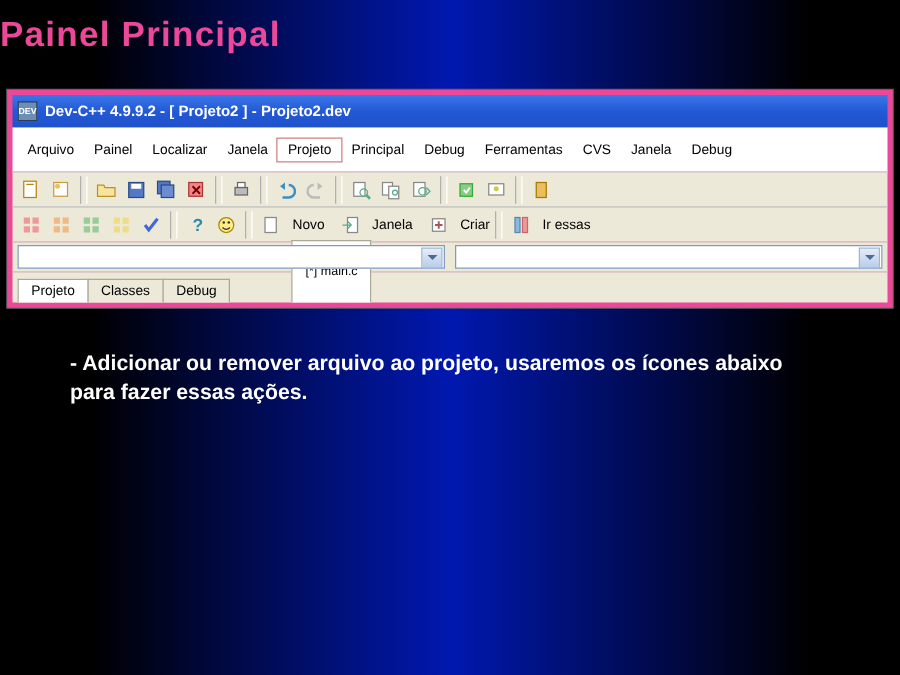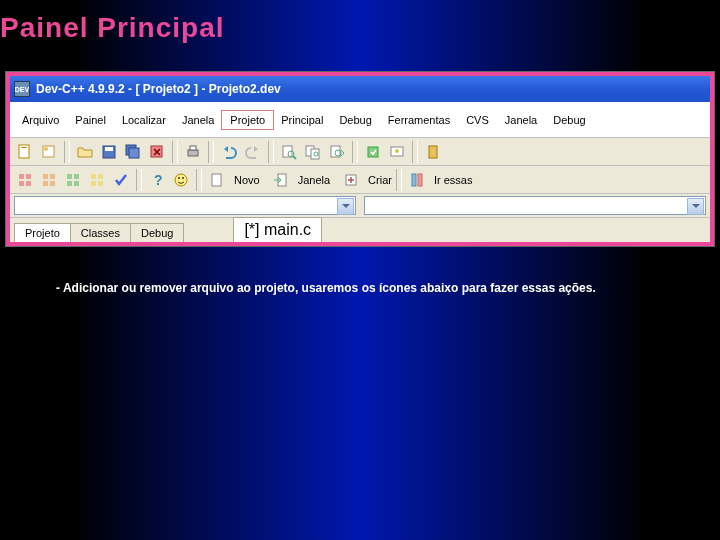--- a/index.html
+++ b/index.html
@@ -19,22 +19,22 @@
   .toolbar2{height:28px;background:#ece9d8;border-bottom:1px solid #c0c0c0;display:flex;align-items:center;padding:0 4px;gap:2px}
   .tb-label{font-size:11px;font-family:Tahoma,Arial,sans-serif;margin-left:4px}
   .combo-row{height:24px;background:#ece9d8;display:flex;align-items:center;border-bottom:1px solid #c0c0c0;padding:2px 4px;gap:8px}
   .combo{flex:1;height:19px;background:#fff;border:1px solid #7f9db9;position:relative}
   .combo::after{content:"";position:absolute;right:1px;top:1px;width:15px;height:15px;background:linear-gradient(180deg,#e6ecf7,#b8cdea);border:1px solid #9cb5d8}
   .combo::before{content:"";position:absolute;right:5px;top:7px;border-left:4px solid transparent;border-right:4px solid transparent;border-top:4px solid #4a6a99;z-index:2}
   .tab-row{height:24px;background:#ece9d8;display:flex;align-items:flex-end;padding:0 4px;gap:0}
   .side-tabs{display:flex;gap:0}
   .tab{font-size:11px;font-family:Tahoma,Arial,sans-serif;padding:3px 10px;background:#ece9d8;border:1px solid #aca899;border-bottom:none;margin-right:-1px;cursor:default}
   .tab.active{background:#fff}
-  .file-tab{margin-left:50px;font-size:16px;font-family:Tahoma,Arial,sans-serif;padding:3px 10px;background:#fff;border:1px solid #aca899;border-bottom:none}
-  .caption{color:#fff;font-size:12px;font-weight:bold;font-family:Arial,Helvetica,sans-serif;padding:34px 56px 0 56px;line-height:1.35}
+  .file-tab{margin-left:50px;font-size:10px;font-family:Tahoma,Arial,sans-serif;padding:19px 10px;background:#fff;border:1px solid #aca899;border-bottom:none}
+  .caption{color:#fff;font-size:17px;font-weight:bold;font-family:Arial,Helvetica,sans-serif;padding:34px 56px 0 56px;line-height:1.35}
 </style>
 </head>
 <body>
 
 <div class="slide-title">Painel Principal</div>
 
 <div class="app-window">
 
   <div class="title-bar">
     <div class="app-ico">DEV</div>

